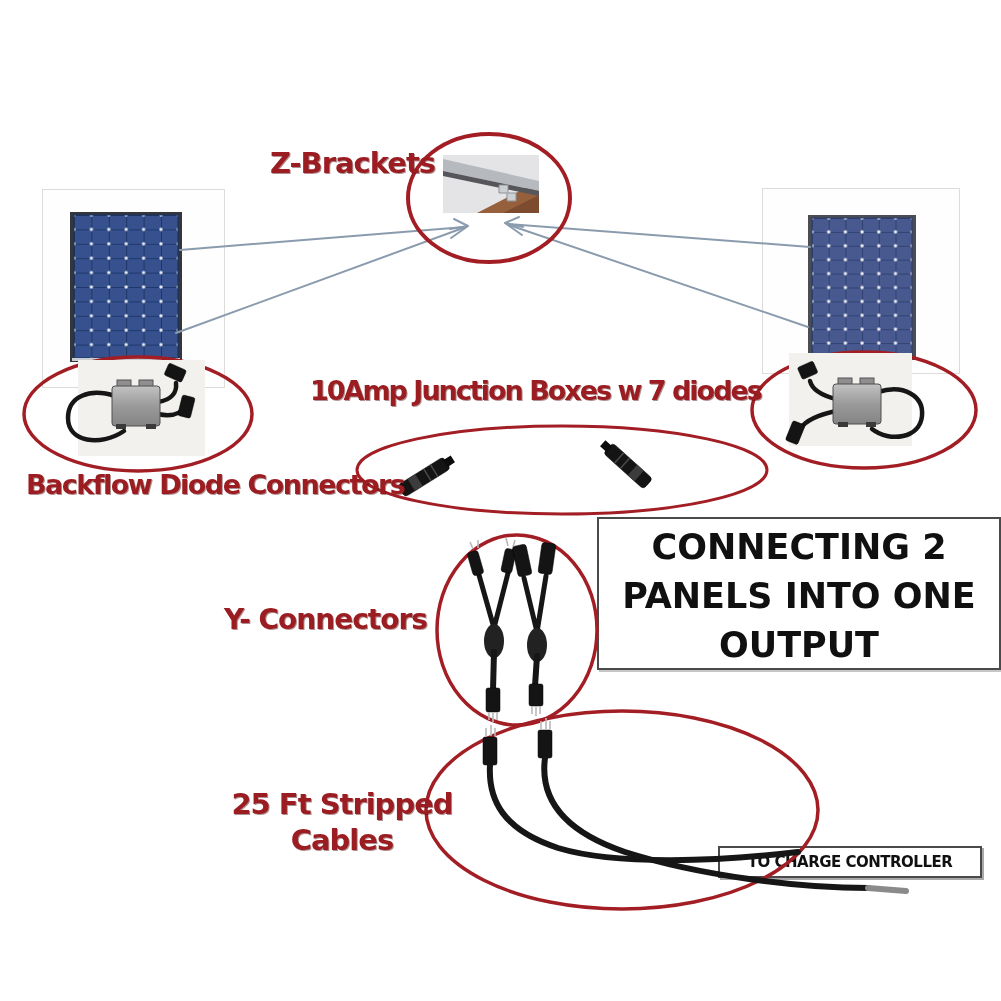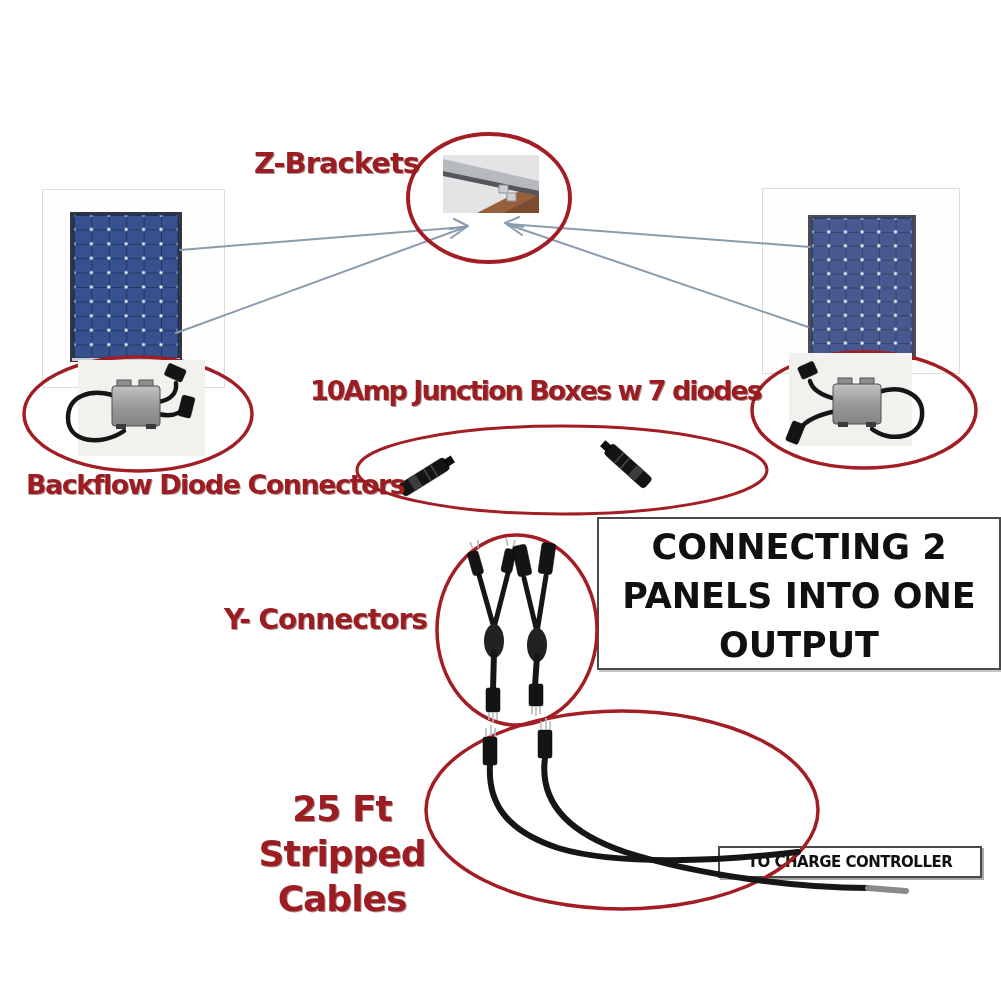--- a/index.html
+++ b/index.html
@@ -8,25 +8,25 @@
     background:#ffffff;overflow:hidden;
     font-family:"DejaVu Sans","Liberation Sans",sans-serif;
   }
   .tile{position:absolute;border:1px solid #dddcda;background:#fefefe;}
   .imgwrap{position:absolute;}
   .overlay{position:absolute;left:0;top:0;pointer-events:none;}
   .red-label{
     position:absolute;color:var(--label_red,#9b1d22);font-weight:bold;
     text-shadow:1px 1px 0 rgba(80,8,8,.45);white-space:nowrap;
   }
-  .lbl-z{left:254px;top:146px;font-size:29px;letter-spacing:-1px;}
+  .lbl-z{left:270px;top:146px;font-size:29px;letter-spacing:-1px;}
   .lbl-jb{left:310px;top:375px;font-size:27px;letter-spacing:-2px;}
   .lbl-backflow{left:26px;top:469px;font-size:27px;letter-spacing:-1.5px;}
   .lbl-y{left:224px;top:603px;font-size:28px;letter-spacing:-1px;}
-  .lbl-cables{left:222px;top:786px;width:240px;font-size:36px;letter-spacing:-1px;
+  .lbl-cables{left:222px;top:786px;width:240px;font-size:29px;letter-spacing:-1px;
     line-height:1.25;text-align:center;white-space:normal;}
   .whitebox{
     position:absolute;background:#ffffff;border:2px solid #4a4a4a;
     box-sizing:border-box;color:#101010;font-weight:bold;text-align:center;
   }
   .box-connecting{
     left:597px;top:517px;width:404px;height:153px;
     font-size:35px;line-height:49px;padding:4px 8px 1px 8px;
     box-shadow:2px 2px 0 #c6c6c6;
   }

